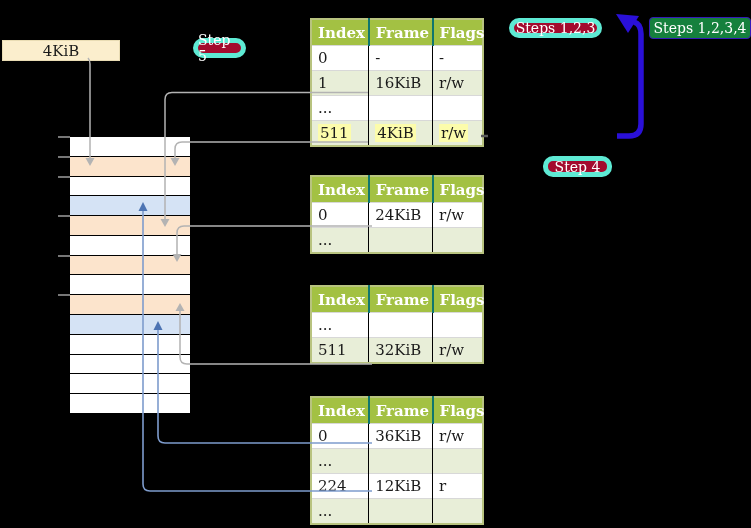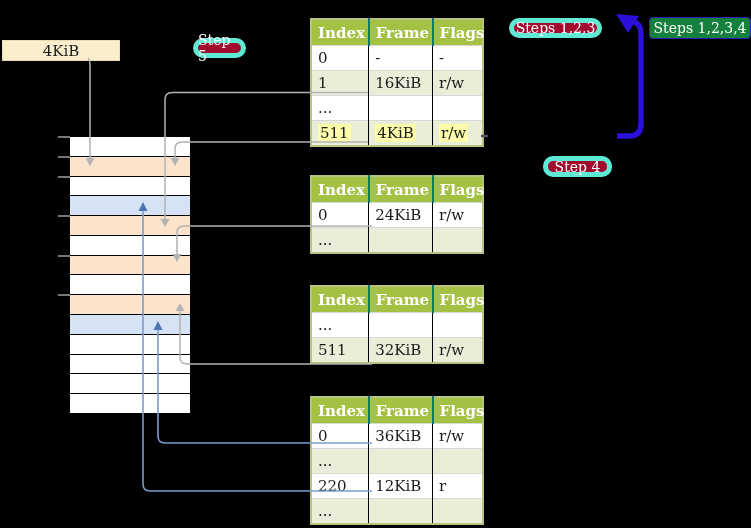--- a/index.html
+++ b/index.html
@@ -180,21 +180,21 @@
       <td>0</td>
       <td>36KiB</td>
       <td>r/w</td>
     </tr>
     <tr class="shaded">
       <td>...</td>
       <td></td>
       <td></td>
     </tr>
     <tr>
-      <td>220</td>
+      <td>224</td>
       <td>12KiB</td>
       <td>r</td>
     </tr>
     <tr class="shaded">
       <td>...</td>
       <td></td>
       <td></td>
     </tr>
   </tbody>
     </table>

